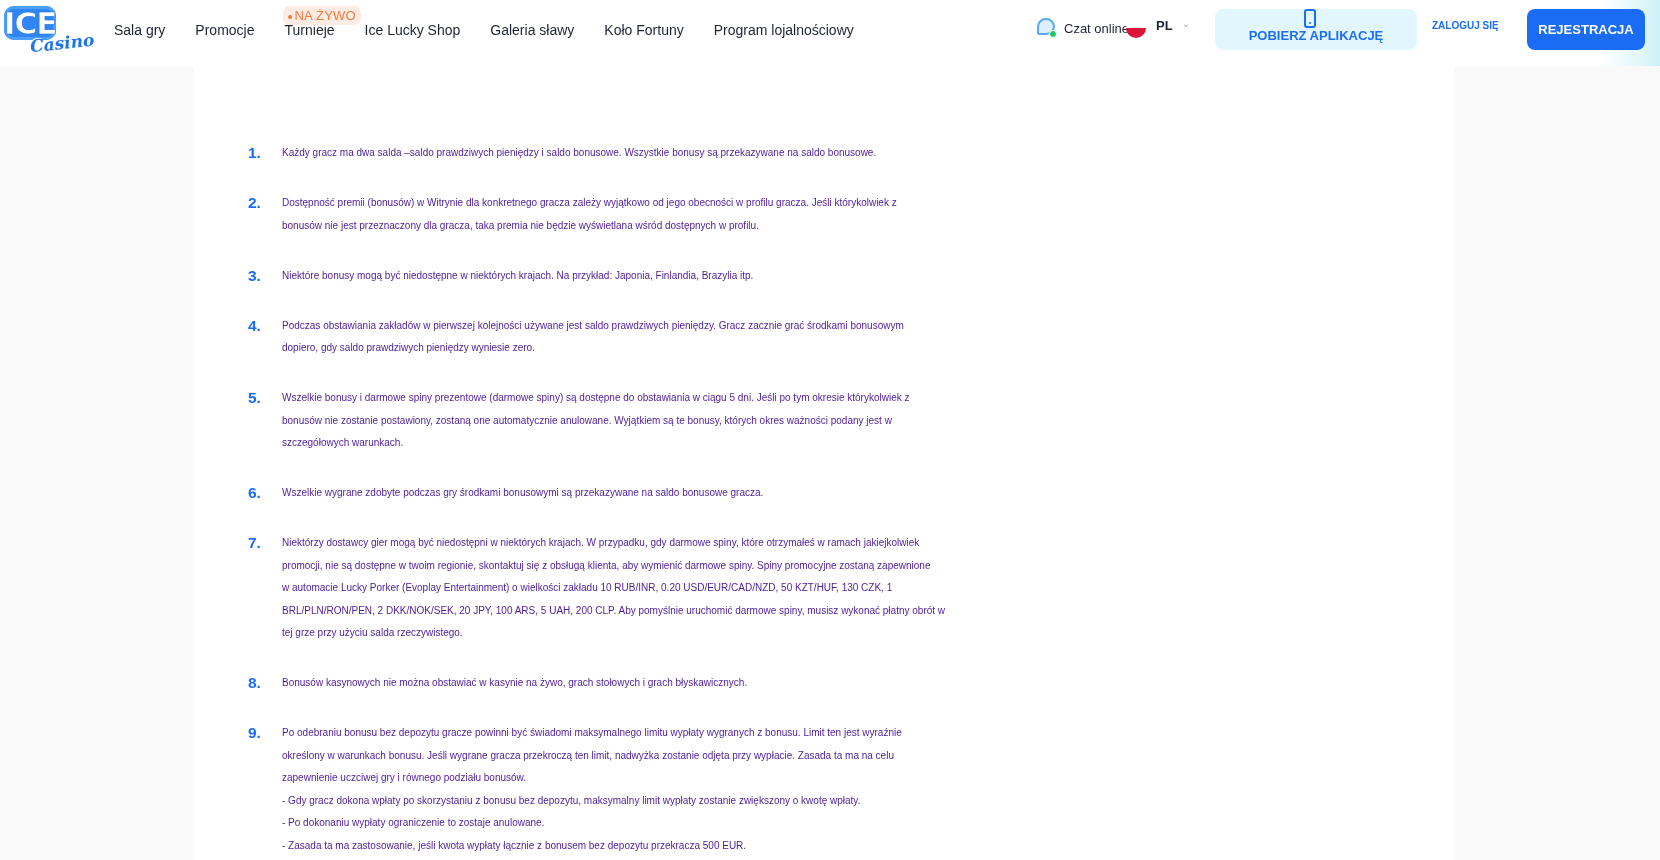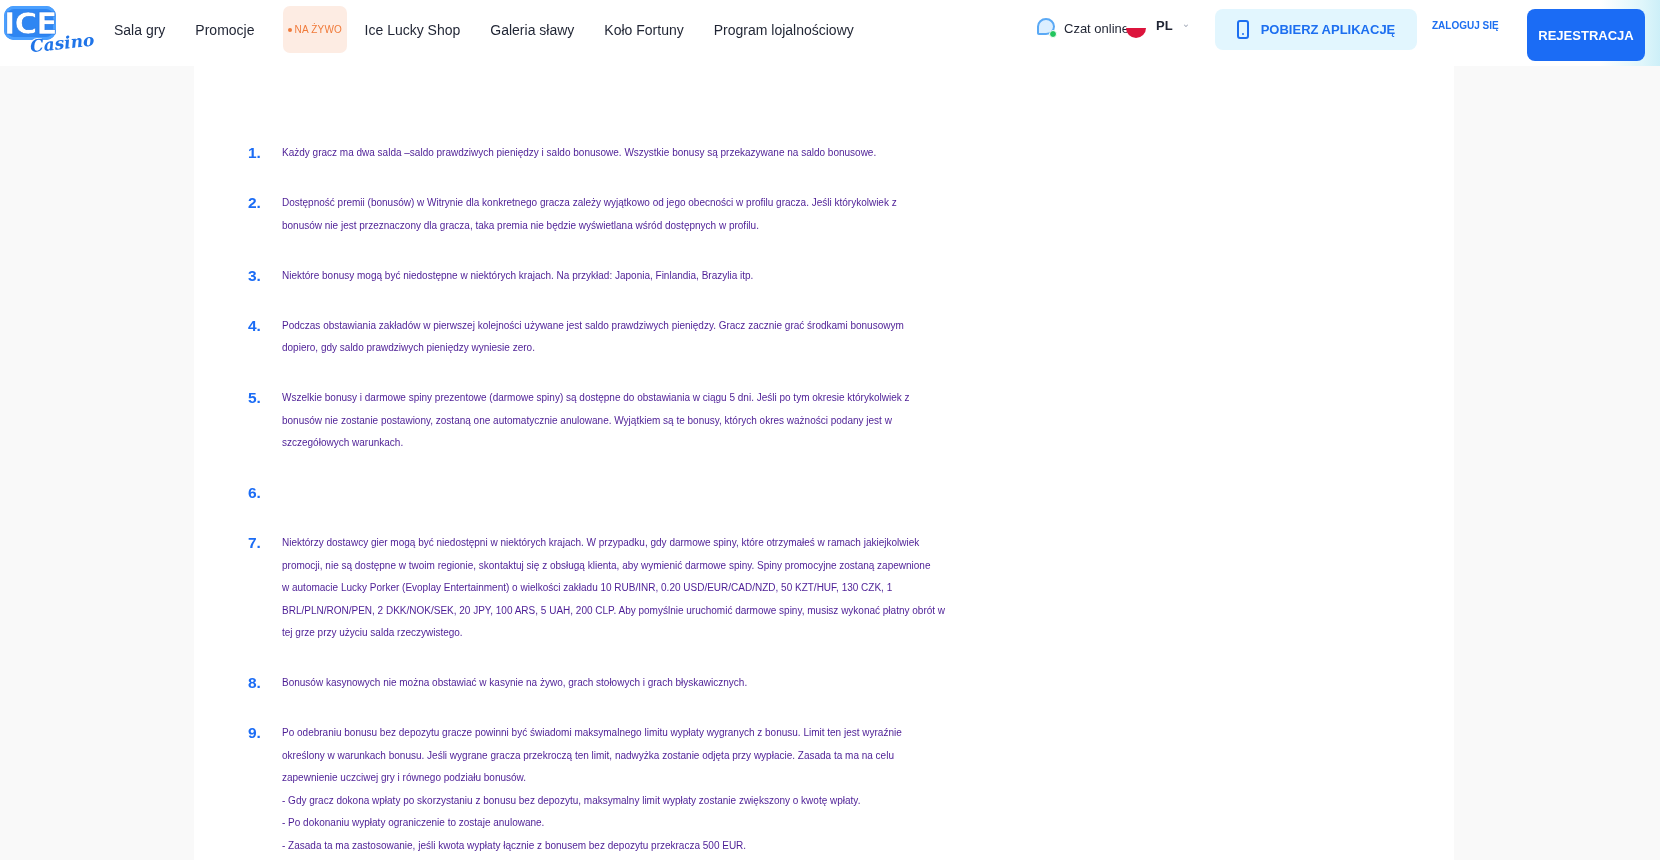--- a/index.html
+++ b/index.html
@@ -73,22 +73,22 @@
       margin-right: 30px;
       white-space: nowrap;
       cursor: pointer;
     }
     .live-badge {
       position: absolute;
       top: -16px;
       left: -2px;
       background: #fdece3;
       color: #f07a3a;
-      font-size: 10px;
-      padding: 18px 5px;
+      font-size: 13px;
+      padding: 2px 5px;
       border-radius: 7px;
       white-space: nowrap;
       letter-spacing: 0.2px;
       text-align: center;
     }
     .live-badge .dot {
       display: inline-block;
       width: 4px; height: 4px;
       border-radius: 50%;
       background: #f07a3a;
@@ -152,25 +152,26 @@
     .btn-app {
       position: absolute;
       left: 1215px;
       top: 9px;
       width: 202px;
       height: 41px;
       background: #e2f6fe;
       border-radius: 8px;
       display: flex;
       align-items: center;
-      justify-content: center;
+      justify-content: flex-start;
       color: #1d6ff0;
       font-size: 13px;
       font-weight: bold;
       cursor: pointer;
+      flex-direction: column;
     }
     .phone-icon {
       width: 12px; height: 19px;
       border: 2px solid #1d6ff0;
       border-radius: 3px;
       margin-right: 12px;
       position: relative;
     }
     .phone-icon::after {
       content: "";
@@ -188,21 +189,21 @@
       color: #1d6ff0;
       font-size: 10px;
       font-weight: bold;
       cursor: pointer;
     }
     .btn-register {
       position: absolute;
       left: 1527px;
       top: 9px;
       width: 118px;
-      height: 52px;
+      height: 41px;
       background: #1b6cf5;
       border-radius: 8px;
       color: #ffffff;
       font-size: 13px;
       font-weight: bold;
       display: flex;
       align-items: center;
       justify-content: center;
       cursor: pointer;
     }
@@ -319,20 +320,21 @@
 dopiero, gdy saldo prawdziwych pieniędzy wyniesie zero.</span>
     </li>
     <li class="rule">
       <span class="rule-num">5.</span>
       <span class="rule-text">Wszelkie bonusy i darmowe spiny prezentowe (darmowe spiny) są dostępne do obstawiania w ciągu 5 dni. Jeśli po tym okresie którykolwiek z
 bonusów nie zostanie postawiony, zostaną one automatycznie anulowane. Wyjątkiem są te bonusy, których okres ważności podany jest w
 szczegółowych warunkach.</span>
     </li>
     <li class="rule">
       <span class="rule-num">6.</span>
+      <span class="rule-text">Wszelkie wygrane zdobyte podczas gry środkami bonusowymi są przekazywane na saldo bonusowe gracza.</span>
     </li>
     <li class="rule">
       <span class="rule-num">7.</span>
       <span class="rule-text">Niektórzy dostawcy gier mogą być niedostępni w niektórych krajach. W przypadku, gdy darmowe spiny, które otrzymałeś w ramach jakiejkolwiek
 promocji, nie są dostępne w twoim regionie, skontaktuj się z obsługą klienta, aby wymienić darmowe spiny. Spiny promocyjne zostaną zapewnione
 w automacie Lucky Porker (Evoplay Entertainment) o wielkości zakładu 10 RUB/INR, 0.20 USD/EUR/CAD/NZD, 50 KZT/HUF, 130 CZK, 1
 BRL/PLN/RON/PEN, 2 DKK/NOK/SEK, 20 JPY, 100 ARS, 5 UAH, 200 CLP. Aby pomyślnie uruchomić darmowe spiny, musisz wykonać płatny obrót w
 tej grze przy użyciu salda rzeczywistego.</span>
     </li>
     <li class="rule">

